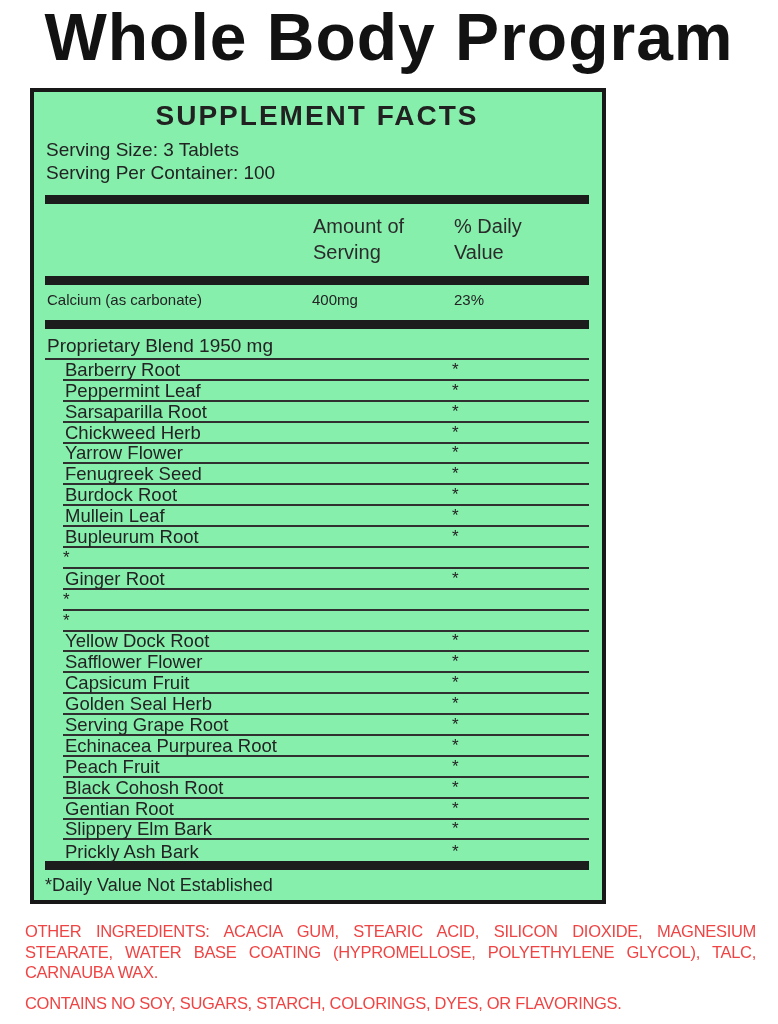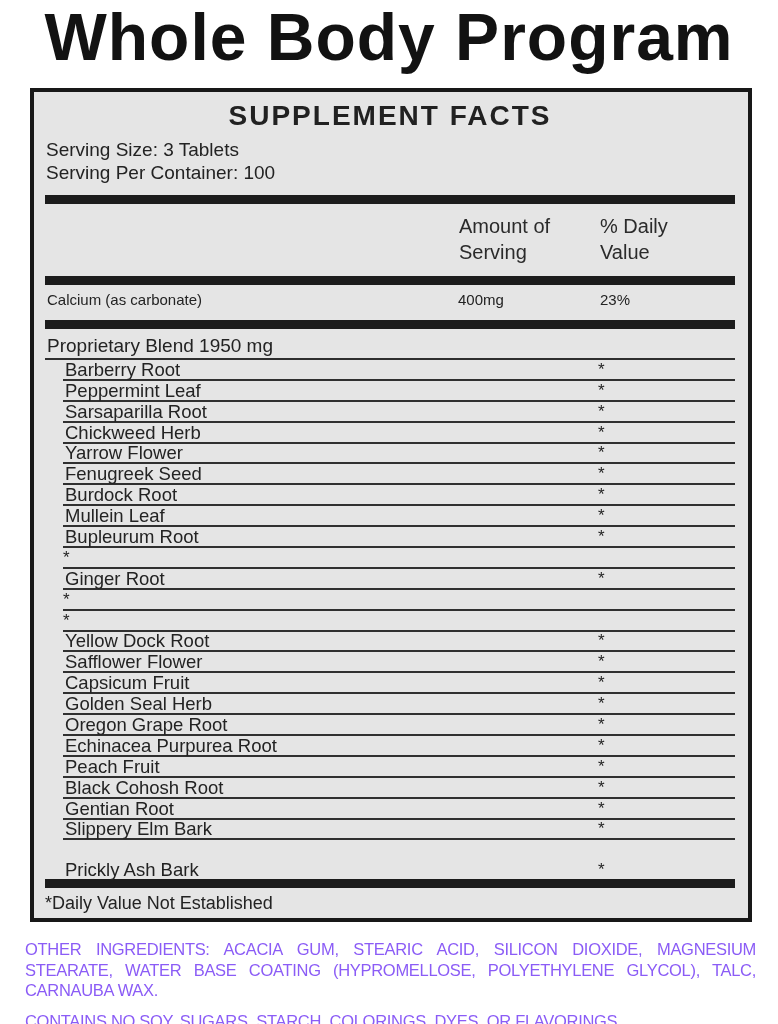--- a/index.html
+++ b/index.html
@@ -18,23 +18,23 @@
     font-size: 66px;
     font-weight: 700;
     letter-spacing: 1px;
     color: #121212;
     line-height: 74px;
     white-space: nowrap;
   }
   .panel {
     box-sizing: border-box;
     margin: 14px 26px 0 30px;
-    width: 722px;
+    width: 576px;
     border: 4px solid #181818;
-    background: #e5e5e5;
+    background: #86efac;
   }
   .panel-inner {
     padding: 0 13px 4px 11px; 
   }
   .panel-heading {
     text-align: center;
     font-size: 28px;
     font-weight: 700;
     letter-spacing: 2px;
     color: #212121;
@@ -98,37 +98,37 @@
     line-height: 18px;
     color: #232323;
   }
   .ing-name { flex: 1 1 auto; padding-left: 2px; }
   .ing-star {
     flex: 0 0 137px;
     width: 137px;
     font-size: 17px;
     padding-top: 4px;
   }
-  .blend-rows .ing-row:last-child { border-bottom: none; margin-top: 18px; }
+  .blend-rows .ing-row:last-child { border-bottom: none; }
   .footnote {
     margin-top: 4px;
     font-size: 18px;
     line-height: 22px;
     color: #232323;
   }
   .footer {
     margin: 17px 22px 0 25px;
   }
   .footer p {
     margin: 0;
     font-size: 16.5px;
     line-height: 20.5px;
     letter-spacing: -0.3px;
     text-align: justify;
-    color: #8b5cf6;
+    color: #ef4444;
   }
   .footer .contains-line {
     margin-top: 10px;
     text-align: left;
   }
 </style>
 </head>
 <body>
 
 <div class="page-title">Whole Body Program</div>
@@ -227,21 +227,21 @@
         </div>
         <div class="ing-row">
           <span class="ing-name">Capsicum Fruit</span>
           <span class="ing-star">*</span>
         </div>
         <div class="ing-row">
           <span class="ing-name">Golden Seal Herb</span>
           <span class="ing-star">*</span>
         </div>
         <div class="ing-row">
-          <span class="ing-name">Oregon Grape Root</span>
+          <span class="ing-name">Serving Grape Root</span>
           <span class="ing-star">*</span>
         </div>
         <div class="ing-row">
           <span class="ing-name">Echinacea Purpurea Root</span>
           <span class="ing-star">*</span>
         </div>
         <div class="ing-row">
           <span class="ing-name">Peach Fruit</span>
           <span class="ing-star">*</span>
         </div>

